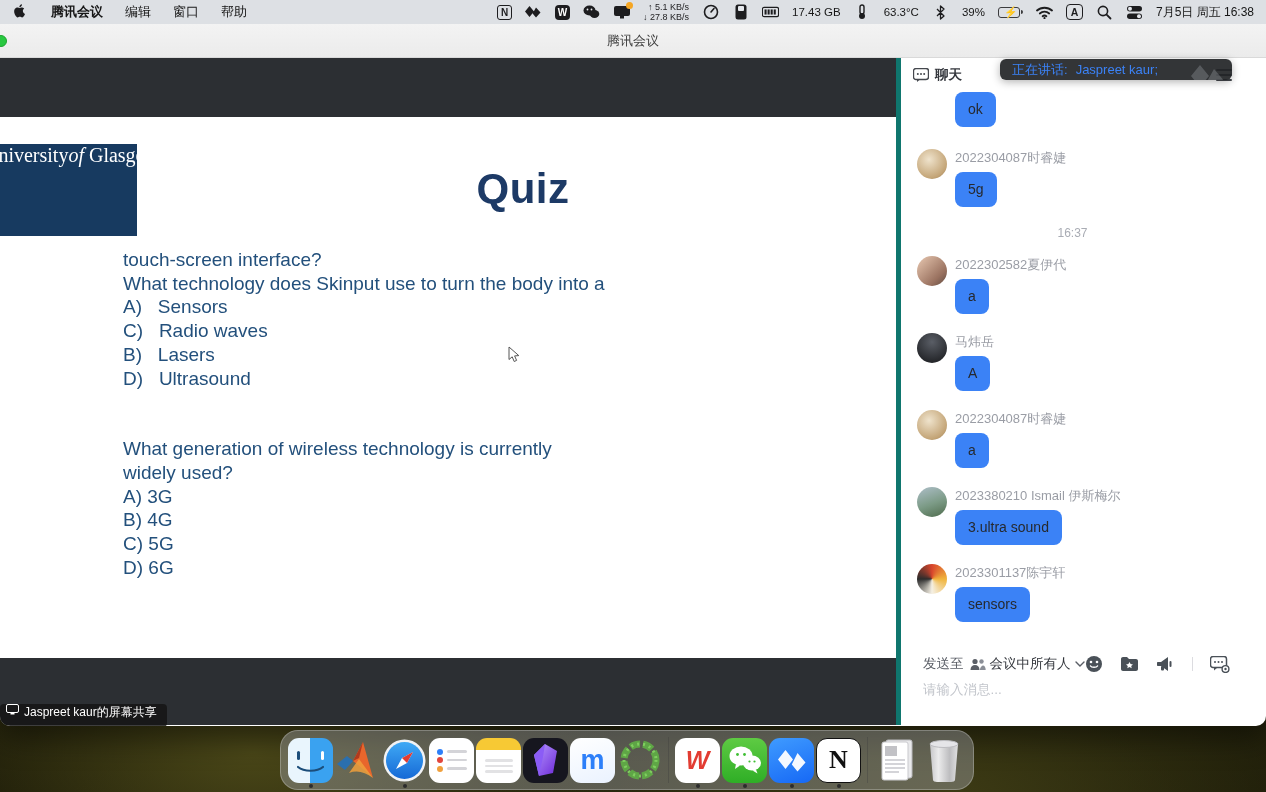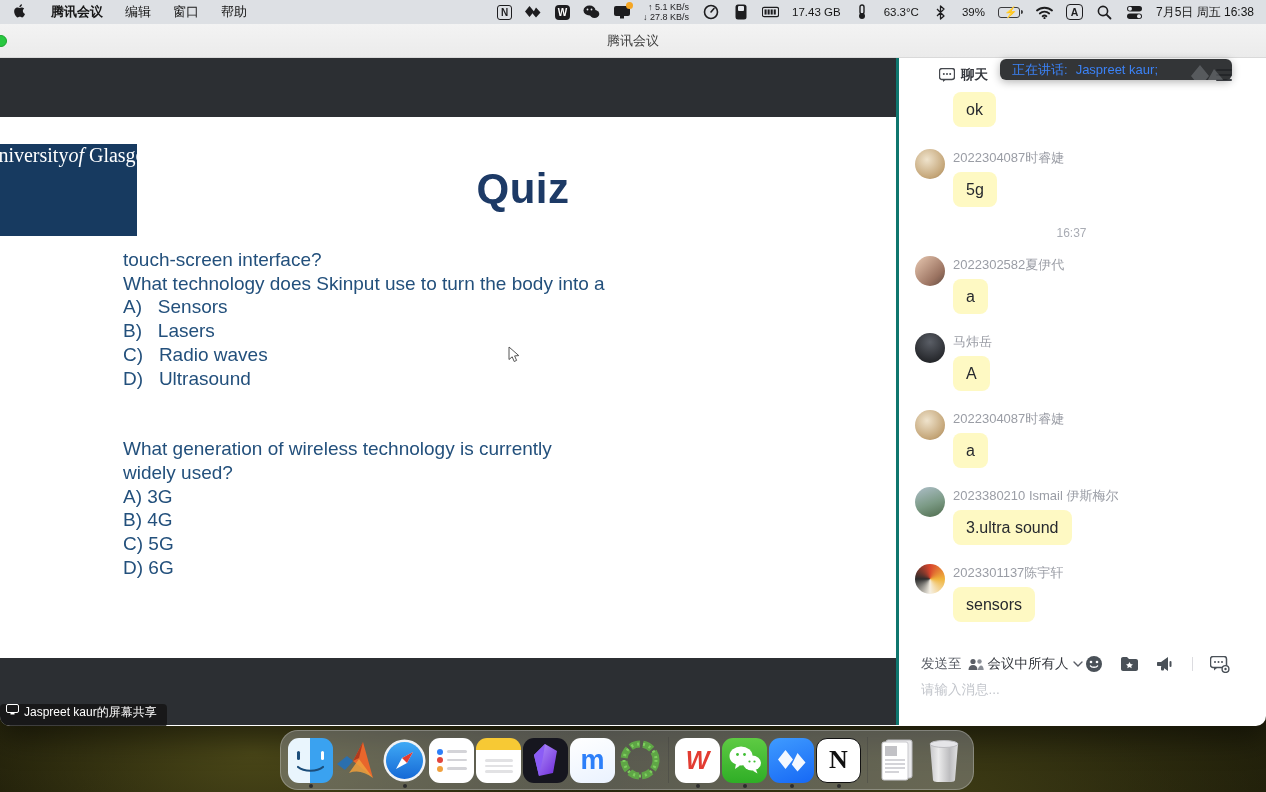--- a/index.html
+++ b/index.html
@@ -72,33 +72,33 @@
   .cursor-arrow { position:absolute; left:508px; top:229px; z-index:5; }
 
   .share-pill {
     position:absolute; left:0px; bottom:-2px; height:23px;
     background:rgba(20,20,20,0.82); border-radius:4px;
     display:flex; align-items:flex-start; gap:5px; padding:0 10px 0 6px;
     color:#fff; font-size:12px; white-space:nowrap;
   }
 
   
-  .chat { width:348px; height:100%; background:#fff; border-left:3px solid #0f766e; position:relative;padding-left:28px; }
+  .chat { width:348px; height:100%; background:#fff; border-left:5px solid #0f766e; position:relative; }
   .chat-header { height:26px; display:flex; align-items:center; padding:0 12px; margin-top:4px; }
   .chat-header .title { font-size:13.5px; color:#33363c; font-weight:bold; margin-left:6px; }
   .hamburger { margin-left:auto; width:16px; cursor:pointer; }
   .hamburger span { display:block; height:2px; background:#45484e; margin:3px 0; border-radius:1px; }
 
   .messages { position:absolute; top:30px; bottom:80px; left:0; right:0; overflow:hidden; padding:4px 16px 0 16px; }
   .msg { position:relative; padding-left:38px; margin-bottom:19px; }
   .msg .avatar { position:absolute; left:0; top:0; width:30px; height:30px; border-radius:50%; }
   .msg .name { font-size:13px; color:#9a9da5; line-height:18px; margin-bottom:5px; }
   .msg .bubble {
-    display:inline-block; background:#fef9c3; border-radius:8px;
-    padding:9px 13px; font-size:16px; color:#26292e; line-height:17px;
+    display:inline-block; background:#3b82f6; border-radius:8px;
+    padding:9px 13px; font-size:14px; color:#26292e; line-height:17px;
   }
   .msg.noname { padding-left:38px; margin-bottom:22px; }
   .time-row { text-align:center; font-size:12px; color:#a9acb4; margin:6px 0 16px 0; }
   .av-dog    { background:radial-gradient(circle at 40% 35%, #efe3cc, #c3a476 70%, #8d6f49); }
   .av-girl   { background:linear-gradient(135deg,#e9c9b2,#9a7260 70%,#5f4a40); }
   .av-dark   { background:radial-gradient(circle at 50% 30%, #5a5e66, #26282c 75%); }
   .av-scene  { background:linear-gradient(160deg,#aebfc9 0%,#7b9a85 55%,#4e6b4c 100%); }
   .av-sticker{ background:conic-gradient(#d8452c, #f0b43c, #f5f0e4, #2c2c2c, #d8452c); }
 
   .chat-footer { position:absolute; left:8px; right:0; bottom:0; height:80px; padding:10px 14px 0 14px; }
@@ -267,22 +267,22 @@
       <div class="slide">
         <div class="uog-logo">
           <div>University</div>
           <div><i>of</i>&nbsp;<span>Glasgow</span></div>
         </div>
         <div class="slide-title">Quiz</div>
         <div class="question-block">
           <div class="qline">touch-screen interface?</div>
           <div class="qline">What technology does Skinput use to turn the body into a</div>
           <div class="qline">A)   Sensors</div>
+          <div class="qline">C)   Radio waves</div>
           <div class="qline">B)   Lasers</div>
-          <div class="qline">C)   Radio waves</div>
           <div class="qline">D)   Ultrasound</div>
           <div class="q2">
             <div class="qline">What generation of wireless technology is currently</div>
             <div class="qline">widely used?</div>
             <div class="qline">A) 3G</div>
             <div class="qline">B) 4G</div>
             <div class="qline">C) 5G</div>
             <div class="qline">D) 6G</div>
           </div>
         </div>

